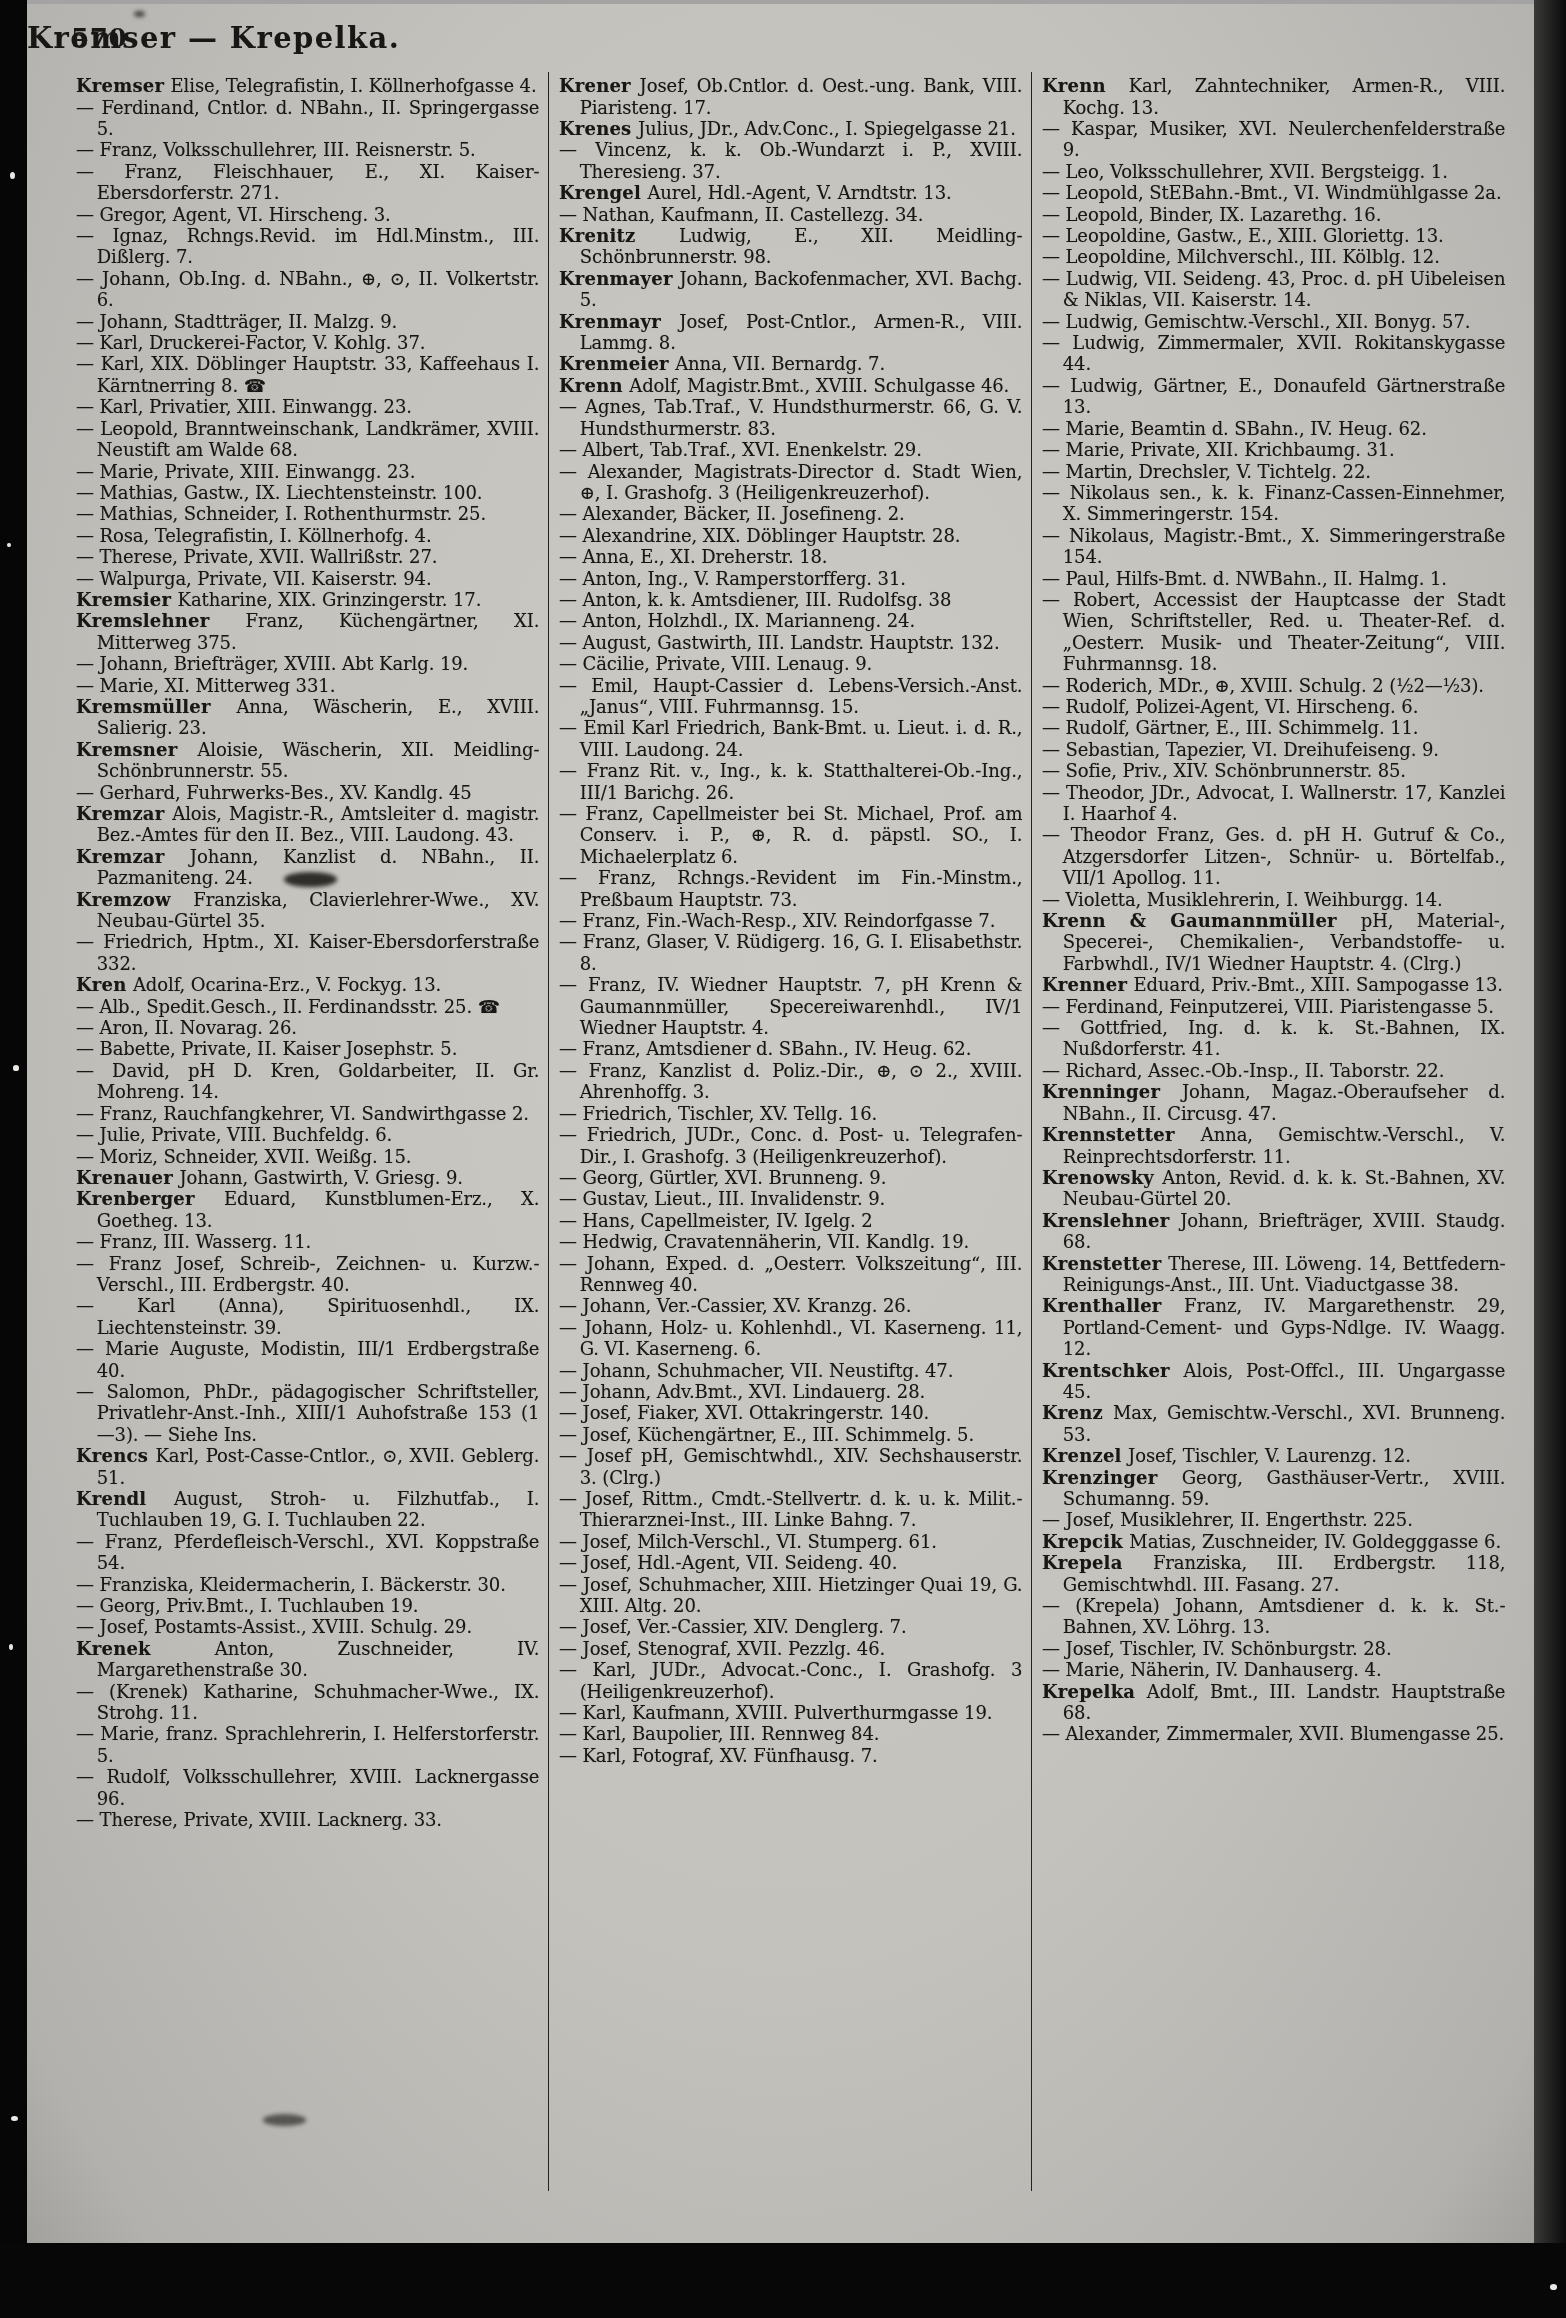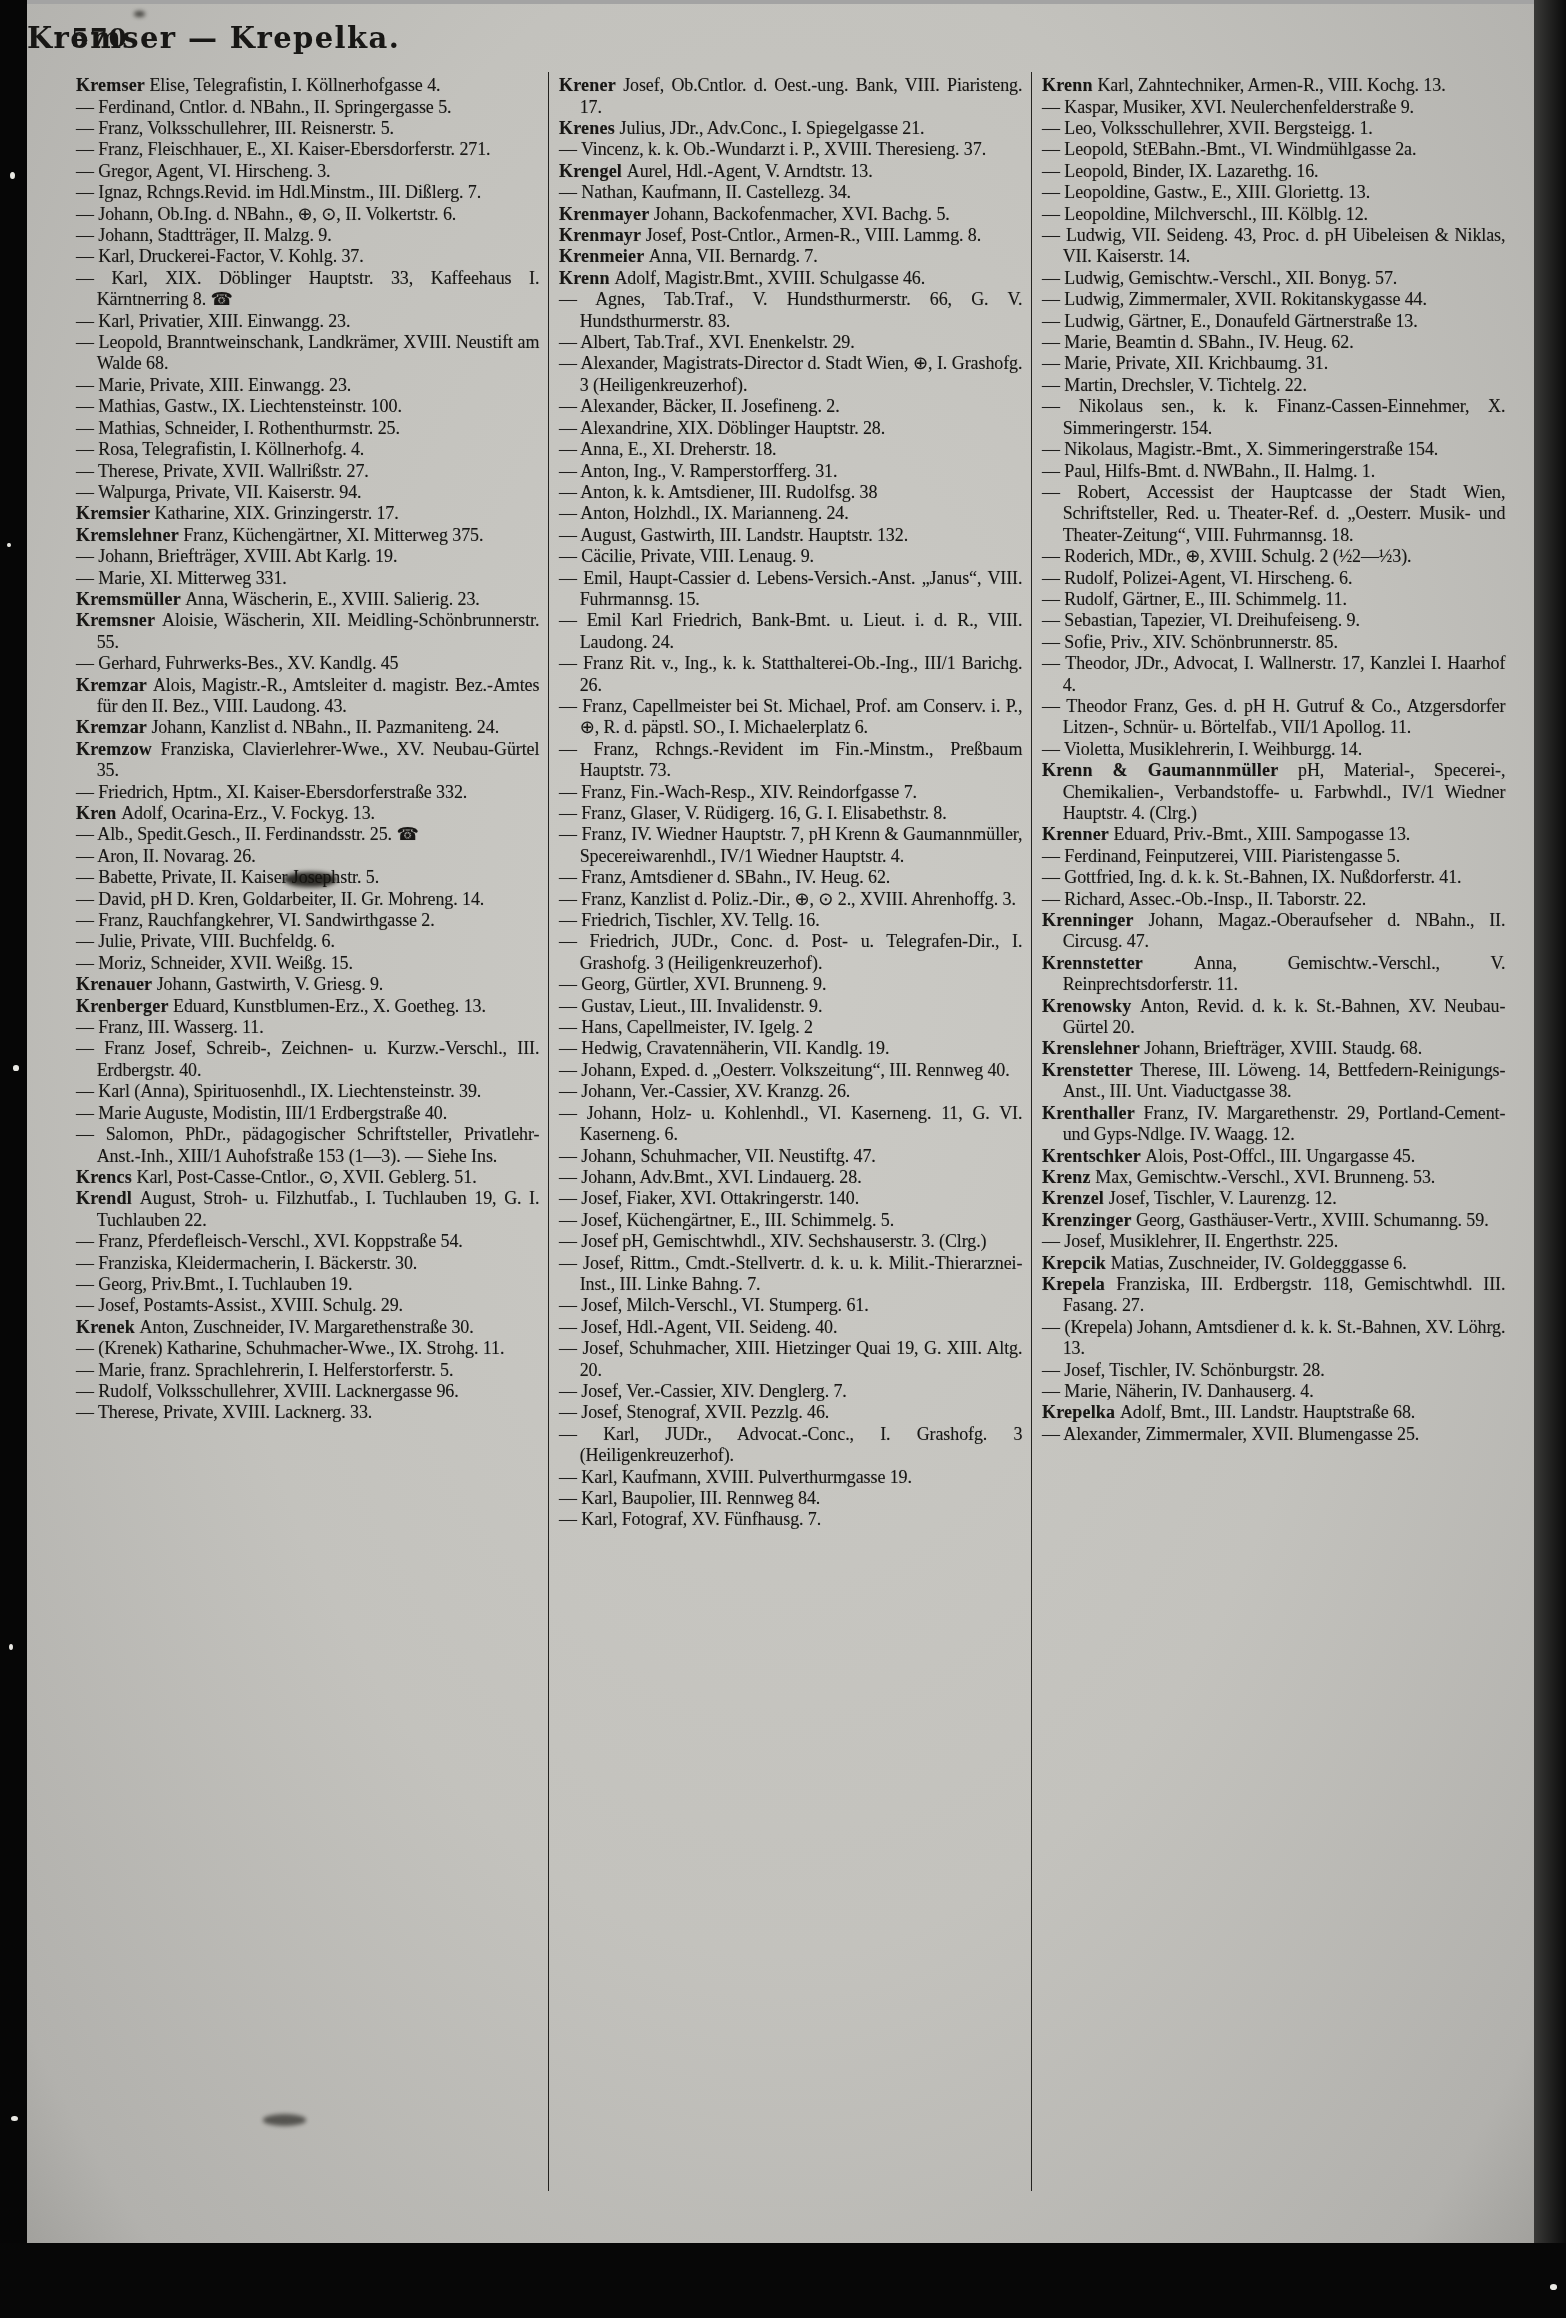--- a/index.html
+++ b/index.html
@@ -29,21 +29,20 @@
   .columns{
     position:absolute;left:39px;right:20px;top:68px;
     height:2119px;
     display:flex;
     overflow:hidden;
   }
   .col{
     flex:1 1 0;
     padding:2.9px 8.6px 0 10px;
     overflow:hidden;
-    font-family:Liberation Serif, serif;
   }
   .col + .col{border-left:1.4px solid #23221f;}
   .entry{
     margin:0;
     font-size:18px;line-height:21.4px;
     letter-spacing:-0.1px;
     text-align:justify;
     padding-left:1.15em;text-indent:-1.15em;
     text-shadow:0 0 0.7px rgba(20,18,15,0.35);
   }
@@ -140,20 +139,21 @@
           <p class="entry">— Marie, franz. Sprachlehrerin, I. Helferstorferstr. 5.</p>
           <p class="entry">— Rudolf, Volksschullehrer, XVIII. Lacknergasse 96.</p>
           <p class="entry">— Therese, Private, XVIII. Lacknerg. 33.</p>
         </div>
       <div class="col">
           <p class="entry"><b>Krener </b>Josef, Ob.Cntlor. d. Oest.-ung. Bank, VIII. Piaristeng. 17.</p>
           <p class="entry"><b>Krenes </b>Julius, JDr., Adv.Conc., I. Spiegelgasse 21.</p>
           <p class="entry">— Vincenz, k. k. Ob.-Wundarzt i. P., XVIII. Theresieng. 37.</p>
           <p class="entry"><b>Krengel </b>Aurel, Hdl.-Agent, V. Arndtstr. 13.</p>
           <p class="entry">— Nathan, Kaufmann, II. Castellezg. 34.</p>
+          <p class="entry"><b>Krenitz </b>Ludwig, E., XII. Meidling-Schönbrunnerstr. 98.</p>
           <p class="entry"><b>Krenmayer </b>Johann, Backofenmacher, XVI. Bachg. 5.</p>
           <p class="entry"><b>Krenmayr </b>Josef, Post-Cntlor., Armen-R., VIII. Lammg. 8.</p>
           <p class="entry"><b>Krenmeier </b>Anna, VII. Bernardg. 7.</p>
           <p class="entry"><b>Krenn </b>Adolf, Magistr.Bmt., XVIII. Schulgasse 46.</p>
           <p class="entry">— Agnes, Tab.Traf., V. Hundsthurmerstr. 66, G. V. Hundsthurmerstr. 83.</p>
           <p class="entry">— Albert, Tab.Traf., XVI. Enenkelstr. 29.</p>
           <p class="entry">— Alexander, Magistrats-Director d. Stadt Wien, ⊕, I. Grashofg. 3 (Heiligenkreuzerhof).</p>
           <p class="entry">— Alexander, Bäcker, II. Josefineng. 2.</p>
           <p class="entry">— Alexandrine, XIX. Döblinger Hauptstr. 28.</p>
           <p class="entry">— Anna, E., XI. Dreherstr. 18.</p>

